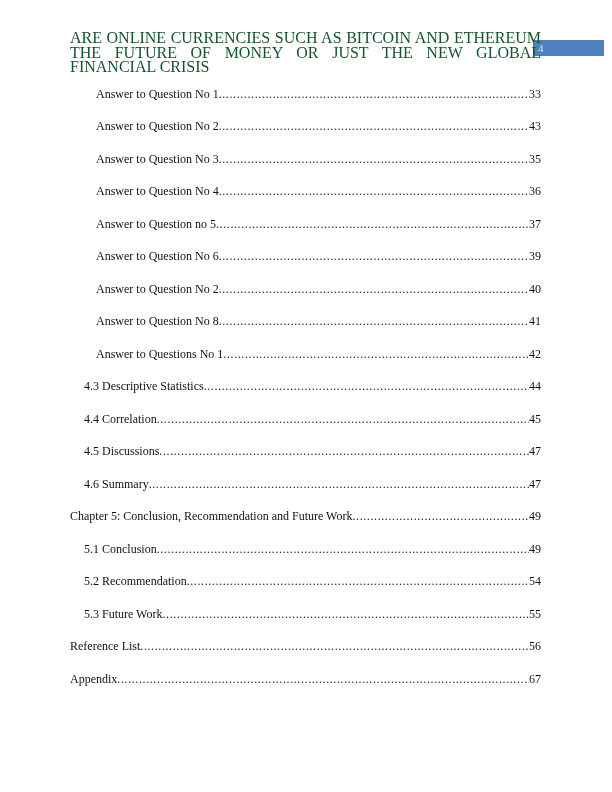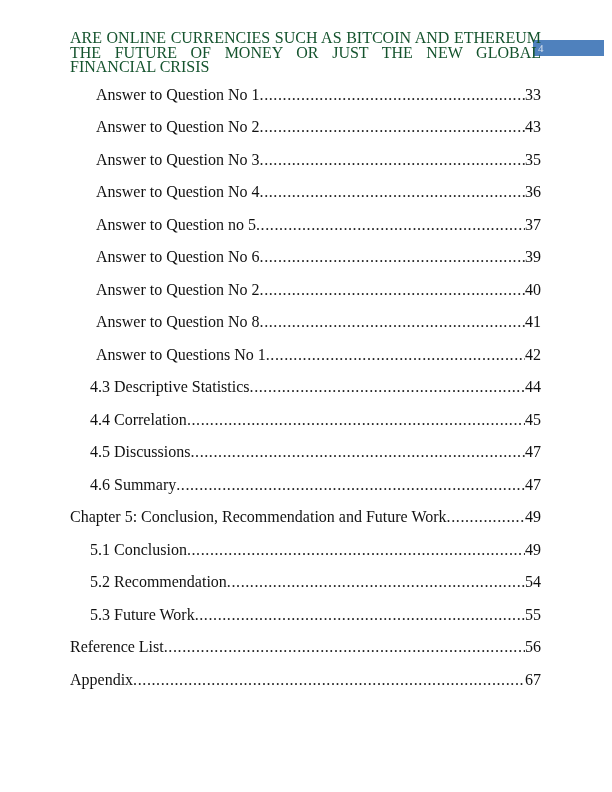--- a/index.html
+++ b/index.html
@@ -41,29 +41,29 @@
     line-height: 14.5px;
     text-align: justify;
     color: #14532d;
   }
   .toc {
     margin-top: 13px;
   }
   .toc-row {
     display: flex;
     align-items: baseline;
-    font-size: 16px;
+    font-size: 12px;
     line-height: 13px;
     margin-bottom: 19.5px;
     color: #111111;
     cursor: pointer;
     text-align: right;
   }
   .toc-row.ind0 .toc-label { margin-left: 0; }
-  .toc-row.ind1 .toc-label { margin-left: 20px; }
+  .toc-row.ind1 .toc-label { margin-left: 14px; }
   .toc-row.ind2 .toc-label { margin-left: 26px; }
   .toc-label { white-space: nowrap; }
   .leader {
     flex: 1;
     overflow: hidden;
     white-space: nowrap;
     letter-spacing: 0.6px;
     color: #222222;
   }
   .toc-page { white-space: nowrap; font-family: Liberation Serif, serif; }

